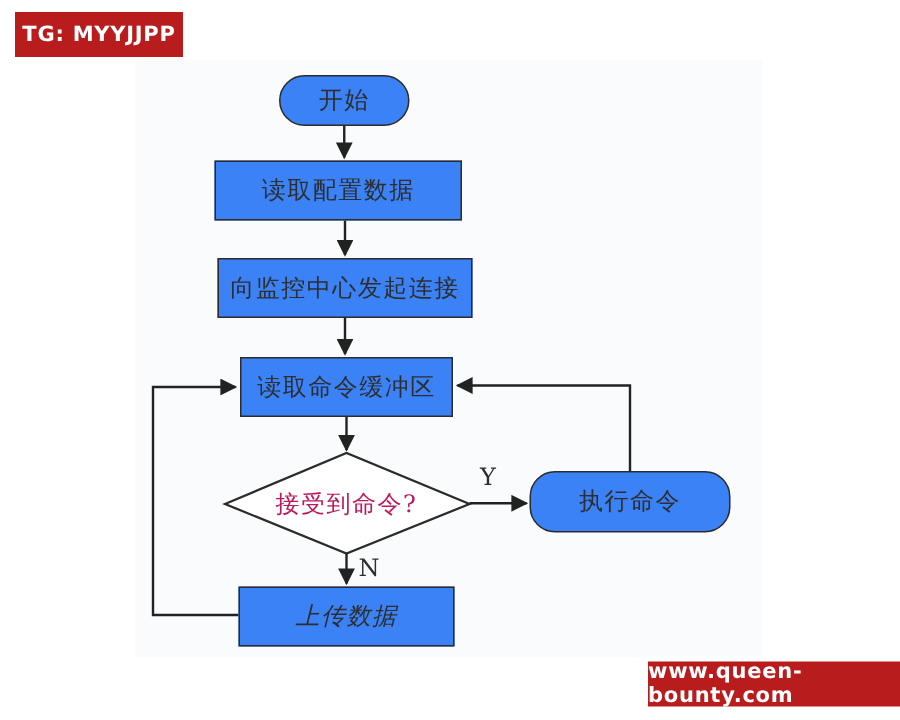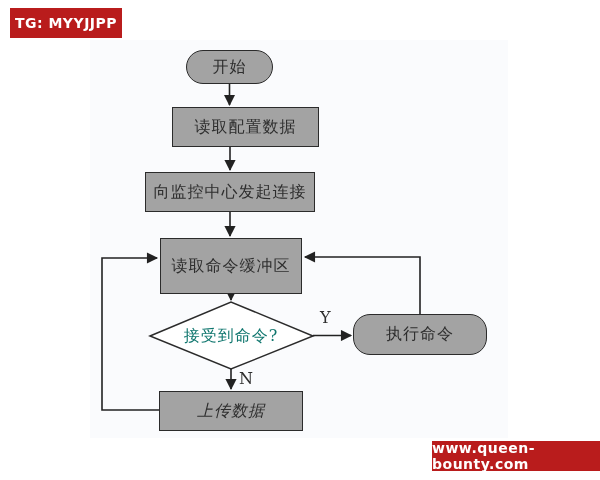--- a/index.html
+++ b/index.html
@@ -27,44 +27,44 @@
     position: absolute;
     left: 0;
     top: 0;
     width: 600px;
     height: 480px;
     pointer-events: none;
   }
   .node {
     position: absolute;
     box-sizing: border-box;
-    background: #a3a3a3;
+    background: #3b82f6;
     border: 1.5px solid #2b2b2b;
     color: #2e2e2e;
     font-size: 16px;
     display: flex;
     align-items: center;
     justify-content: center;
     white-space: nowrap;
     letter-spacing: 1px;
   }
   .node-start {
     left: 186px; top: 50px; width: 87px; height: 34px;
     border-radius: 17px;
   }
-  .node-read-config   { left: 172px; top: 107px; width: 147px; height: 40px; }
+  .node-read-config   { left: 143px; top: 107px; width: 165px; height: 40px; }
   .node-connect       { left: 145px; top: 172px; width: 170px; height: 40px; }
-  .node-read-buffer   { left: 160px; top: 238px; width: 142px; height: 56px; }
+  .node-read-buffer   { left: 160px; top: 238px; width: 142px; height: 40px; }
   .node-execute       { left: 353px; top: 314px; width: 134px; height: 41px; border-radius: 17px; }
   .node-upload        { left: 159px; top: 391px; width: 144px; height: 40px; font-style: italic; }
   .diamond-label {
     position: absolute;
     left: 160px; top: 321px; width: 142px; height: 30px;
     display: flex; align-items: center; justify-content: center;
-    color: #0f766e; font-size: 16px; letter-spacing: 1px;
+    color: #be185d; font-size: 16px; letter-spacing: 1px;
     white-space: nowrap;
   }
   .edge-label {
     position: absolute;
     color: #2e2e2e;
     font-size: 16px;
   }
   .edge-label-y { left: 320px; top: 308px; }
   .edge-label-n { left: 239px; top: 369px; }
   .badge {

